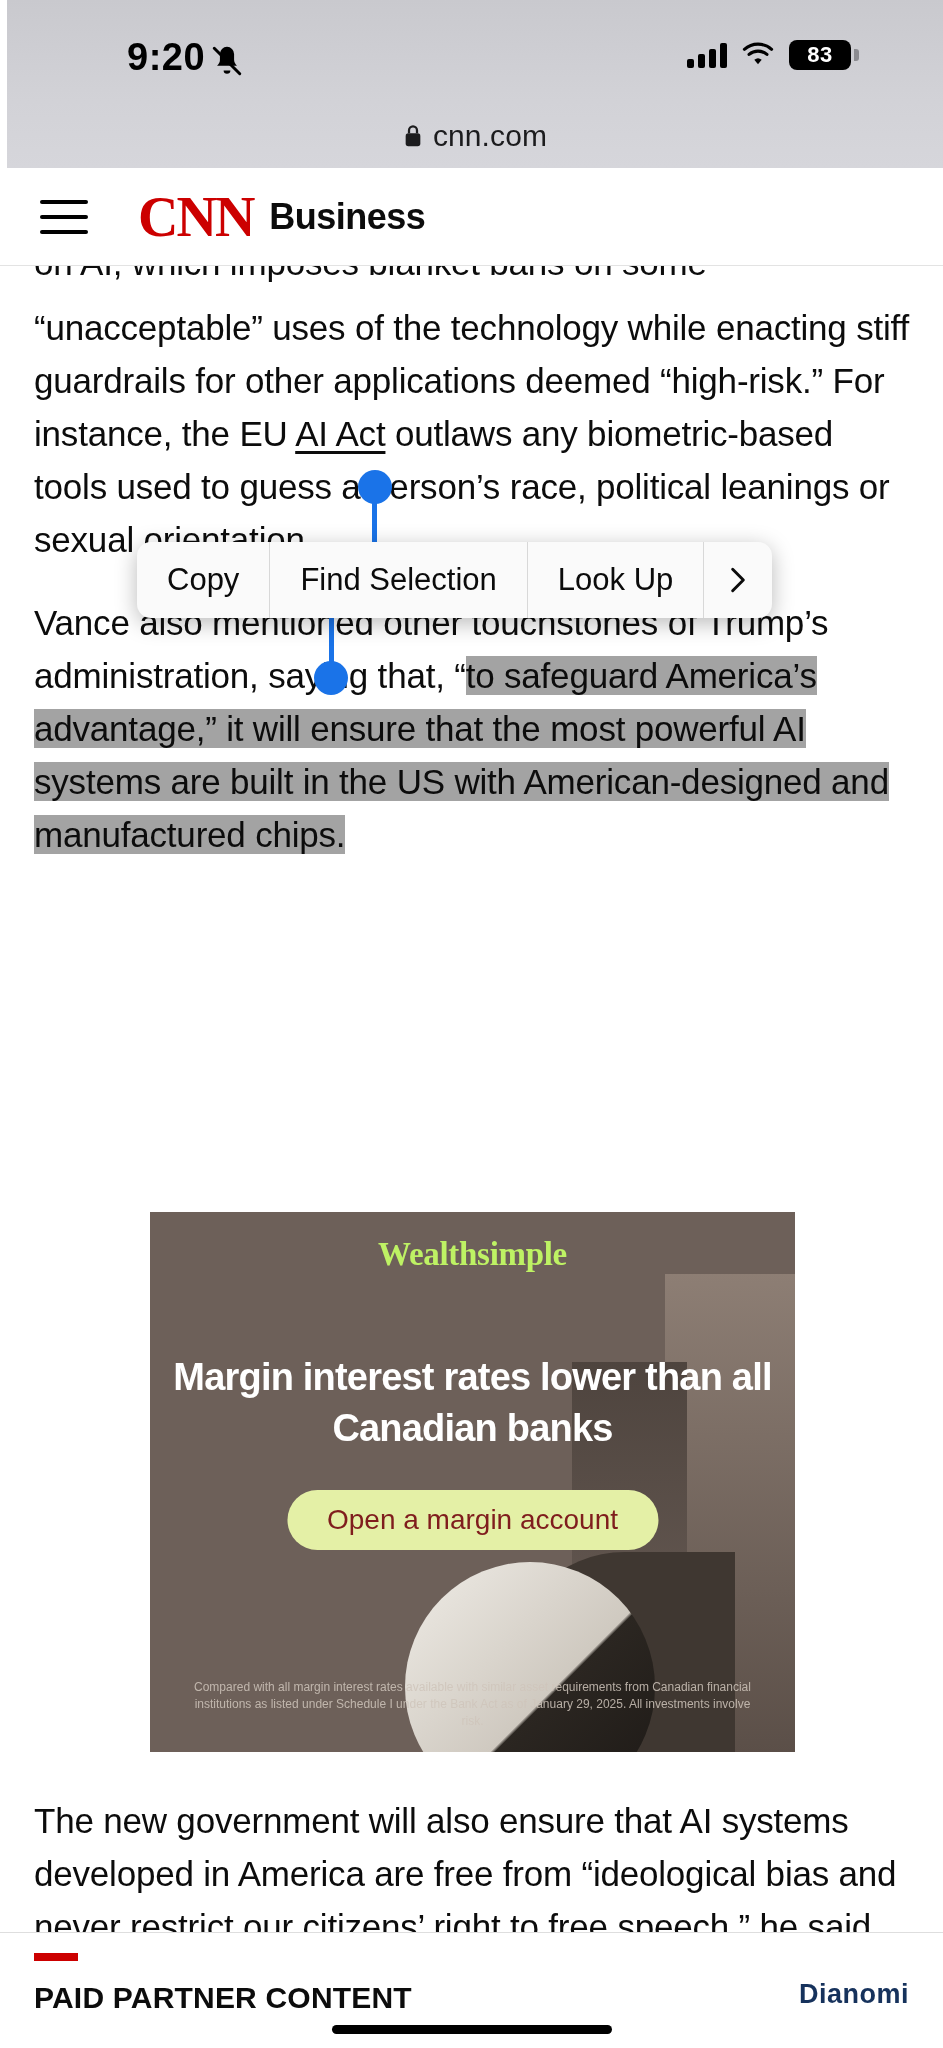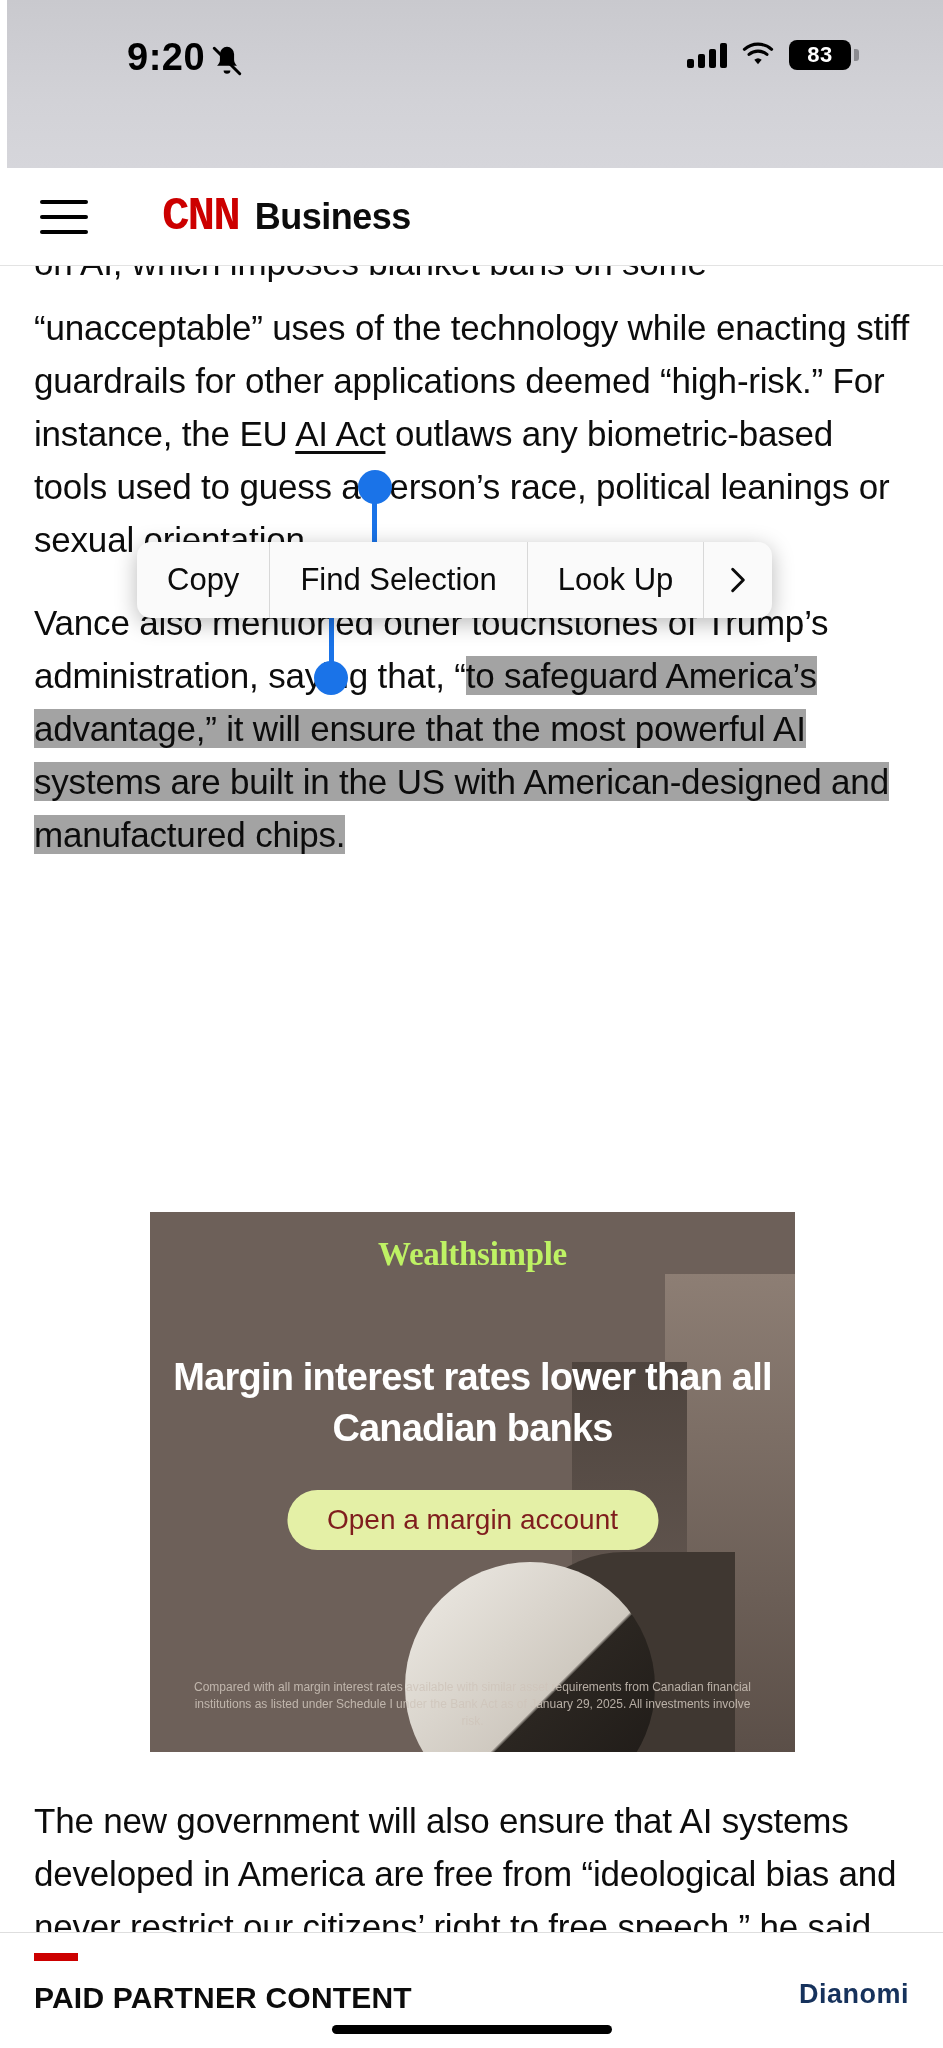--- a/index.html
+++ b/index.html
@@ -110,28 +110,27 @@
     display: flex; flex-direction: column; justify-content: space-between;
   }
   .hamburger i { display: block; height: 4px; background: #000; border-radius: 2px; }
   .cnn-logo {
     margin-left: 48px;
     display: flex;
     align-items: center;
     gap: 14px;
   }
   .cnn-mark {
-    font-size: 46px;
+    font-size: 56px;
     font-weight: 800;
     color: #cc0000;
     letter-spacing: -2px;
-    font-family: Liberation Mono, monospace;
+    font-family: Liberation Serif, serif;
     position: relative;
     padding: 0 2px;
-    margin-left: 24px;
   }
   .cnn-word {
     font-size: 36px;
     font-weight: 700;
     color: #0c0c0c;
     letter-spacing: -0.5px;
   }
 
   
   .article {
@@ -350,20 +349,27 @@
         <svg class="wifi" viewBox="0 0 24 18">
           <path d="M12 15.6 14.6 12.4a4 4 0 0 0-5.2 0Z" fill="#000"></path>
           <path d="M5.7 8.6a9.6 9.6 0 0 1 12.6 0" stroke="#000" stroke-width="2.2" fill="none" stroke-linecap="round"></path>
           <path d="M2.4 5a14.4 14.4 0 0 1 19.2 0" stroke="#000" stroke-width="2.2" fill="none" stroke-linecap="round"></path>
         </svg>
         <div class="battery">
           <span>83</span>
         </div>
       </div>
     </div>
+    <div class="urlbar">
+      <svg class="lock-icon" viewBox="0 0 14 18">
+        <rect x="1.5" y="7" width="11" height="9.6" rx="2" fill="#1c1c1e"></rect>
+        <path d="M4 7V4.8a3 3 0 0 1 6 0V7" stroke="#1c1c1e" stroke-width="1.7" fill="none"></path>
+      </svg>
+      <div class="url-text">cnn.com</div>
+    </div>
   </div>
 
   <div class="siteheader">
     <div class="hamburger">
         <i></i>
         <i></i>
         <i></i>
       </div>
     <div class="cnn-logo">
       <div class="cnn-mark">CNN</div>

